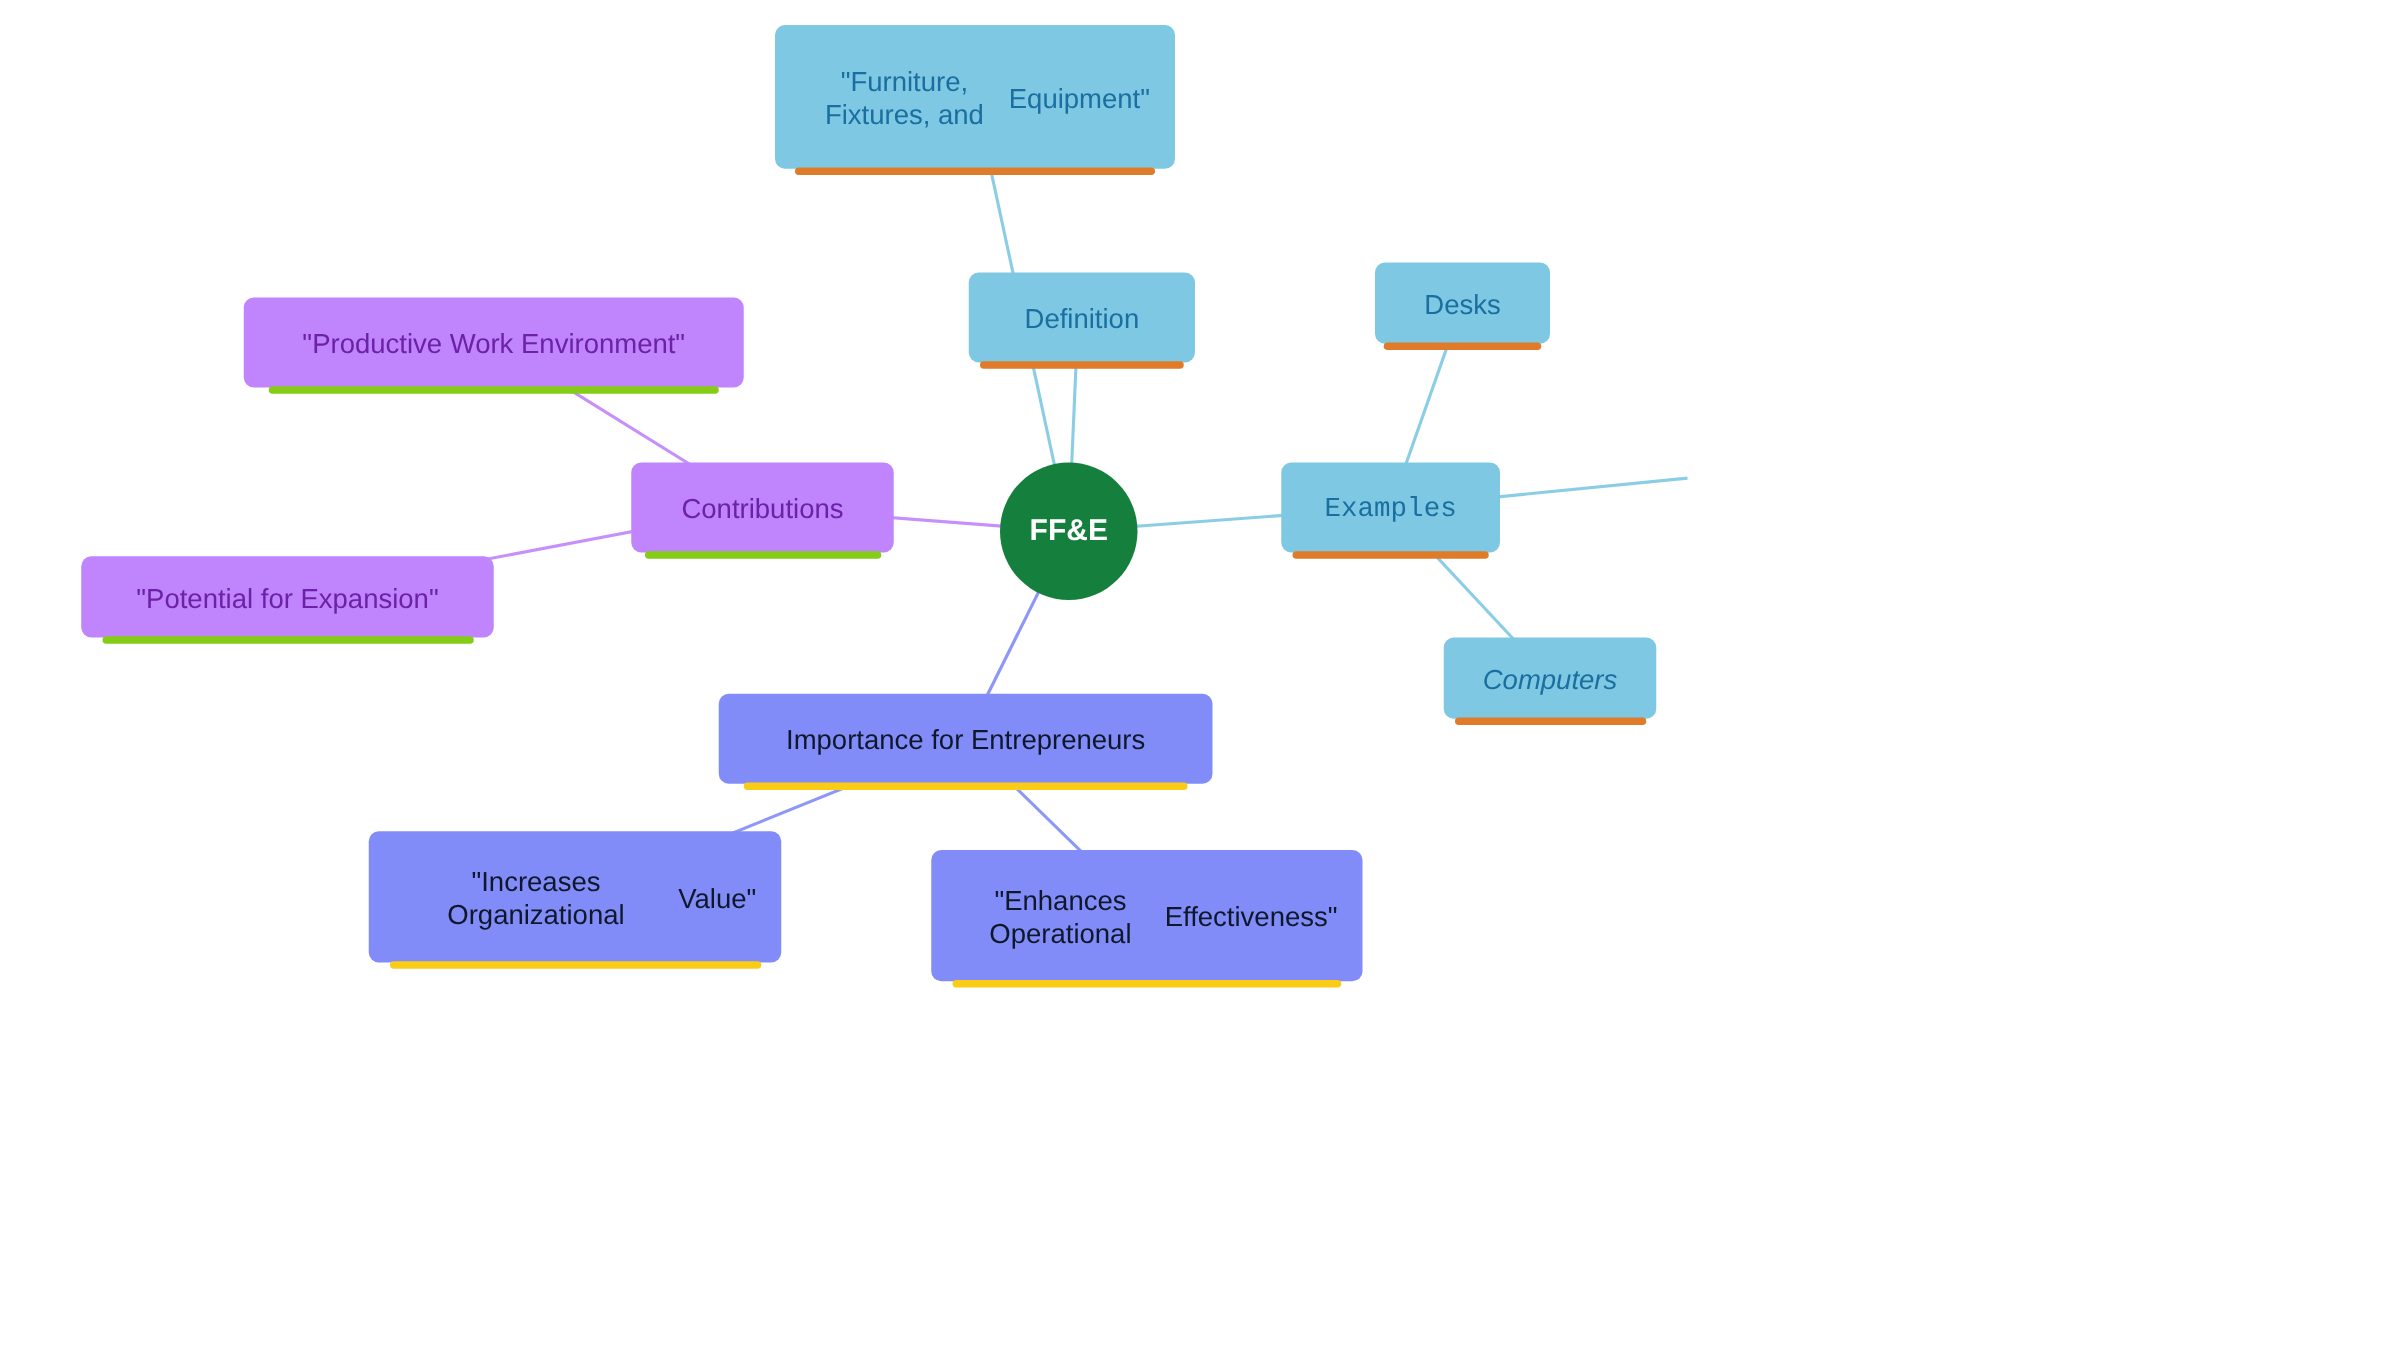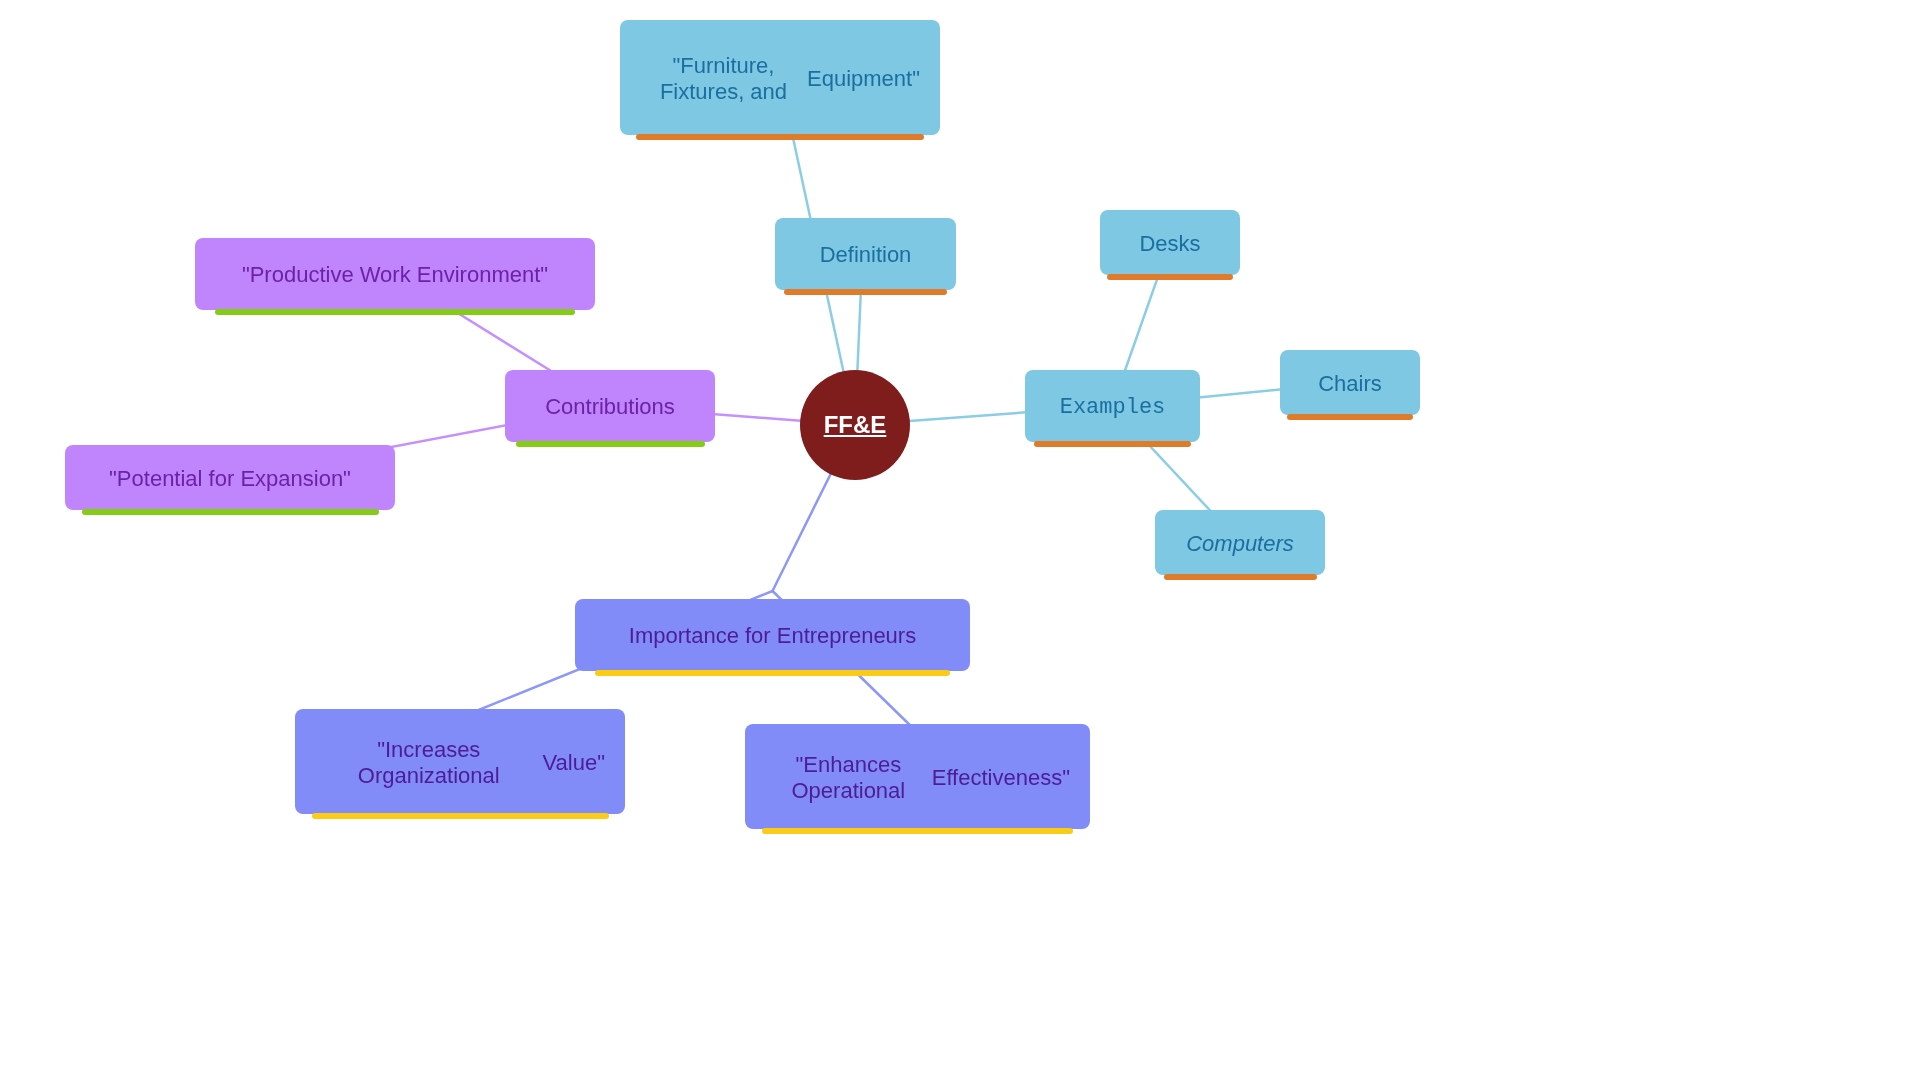--- a/index.html
+++ b/index.html
@@ -41,51 +41,49 @@
       left: 5%;
       width: 90%;
       height: 6px;
       border-radius: 3px;
     }
     
     .node-center {
       width: 110px;
       height: 110px;
       border-radius: 50%;
-      background: #7f1d1d;
+      background: #15803d;
       color: #ffffff;
       font-size: 24px;
       font-weight: 700;
       display: flex;
       align-items: center;
       justify-content: center;
       position: absolute;
-      text-decoration: underline;
     }
     
     .node-blue {
       background: #7ec8e3;
       color: #1a6fa0;
     }
     .node-blue .node-bottom-bar {
       background: #e07b2a;
     }
     
     .node-purple {
       background: #c084fc;
       color: #6b21a8;
     }
     .node-purple .node-bottom-bar {
       background: #84cc16;
     }
     
     .node-indigo {
       background: #818cf8;
-      color: #4c1d95;
-      margin-top: 44px;
+      color: #0f172a;
     }
     .node-indigo .node-bottom-bar {
       background: #facc15;
     }
   </style>
 </head>
 <body>
 
 <div id="mind-map-container">
   <svg id="connections">
@@ -105,21 +103,20 @@
 <div class="node node-center" style="left: 800px; top: 370px; width: 110px; height: 110px;">FF&amp;E</div>
     <div class="node node-blue" style="left: 620px; top: 20px; width: 320px; min-height: 115px; position: absolute; padding-bottom: 12px;">
       <span>"Furniture, Fixtures, and</span>
       <br>
       <span>Equipment"</span>
       <div class="node-bottom-bar" style="background: rgb(224, 123, 42);"></div>
     </div>
     <div class="node node-blue" style="left: 775px; top: 218px; width: 181px; min-height: 72px; position: absolute; padding-bottom: 12px;">Definition<div class="node-bottom-bar" style="background: rgb(224, 123, 42);"></div></div>
     <div class="node node-blue" style="left: 1025px; top: 370px; width: 175px; min-height: 72px; position: absolute; padding-bottom: 12px; font-family: Liberation Mono, monospace;">Examples<div class="node-bottom-bar" style="background: rgb(224, 123, 42);"></div></div>
     <div class="node node-blue" style="left: 1100px; top: 210px; width: 140px; min-height: 65px; position: absolute; padding-bottom: 12px;">Desks<div class="node-bottom-bar" style="background: rgb(224, 123, 42);"></div></div>
-    <div class="node node-blue" style="left: 1280px; top: 350px; width: 140px; min-height: 65px; position: absolute; padding-bottom: 12px;">Chairs<div class="node-bottom-bar" style="background: rgb(224, 123, 42);"></div></div>
     <div class="node node-blue" style="left: 1155px; top: 510px; width: 170px; min-height: 65px; position: absolute; padding-bottom: 12px; font-style: italic;">Computers<div class="node-bottom-bar" style="background: rgb(224, 123, 42);"></div></div>
     <div class="node node-purple" style="left: 505px; top: 370px; width: 210px; min-height: 72px; position: absolute; padding-bottom: 12px;">Contributions<div class="node-bottom-bar" style="background: rgb(132, 204, 22);"></div></div>
     <div class="node node-purple" style="left: 195px; top: 238px; width: 400px; min-height: 72px; position: absolute; padding-bottom: 12px;">"Productive Work Environment"<div class="node-bottom-bar" style="background: rgb(132, 204, 22);"></div></div>
     <div class="node node-purple" style="left: 65px; top: 445px; width: 330px; min-height: 65px; position: absolute; padding-bottom: 12px;">"Potential for Expansion"<div class="node-bottom-bar" style="background: rgb(132, 204, 22);"></div></div>
     <div class="node node-indigo" style="left: 575px; top: 555px; width: 395px; min-height: 72px; position: absolute; padding-bottom: 12px;">Importance for Entrepreneurs<div class="node-bottom-bar" style="background: rgb(250, 204, 21);"></div></div>
     <div class="node node-indigo" style="left: 295px; top: 665px; width: 330px; min-height: 105px; position: absolute; padding-bottom: 12px;">
       <span>"Increases Organizational</span>
       <br>
       <span>Value"</span>
       <div class="node-bottom-bar" style="background: rgb(250, 204, 21);"></div>

